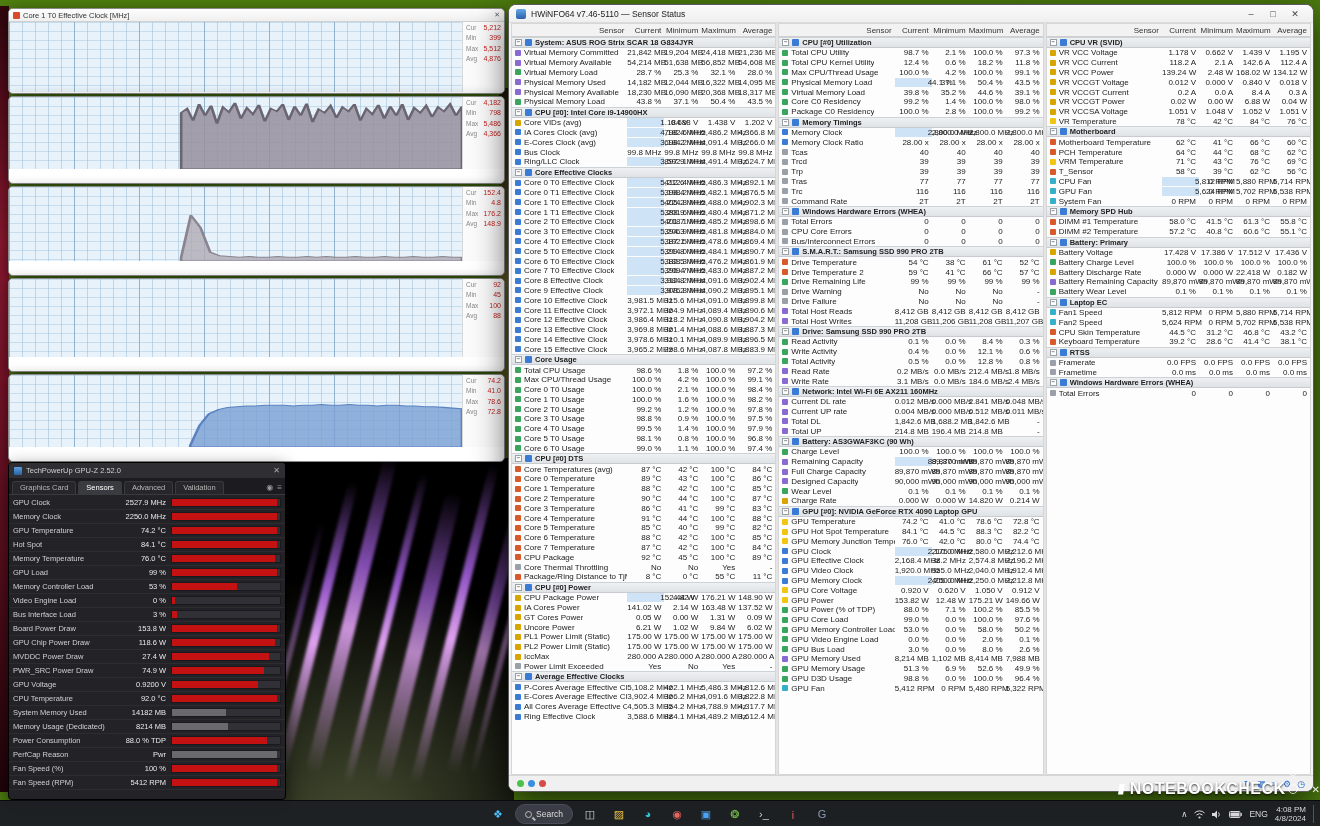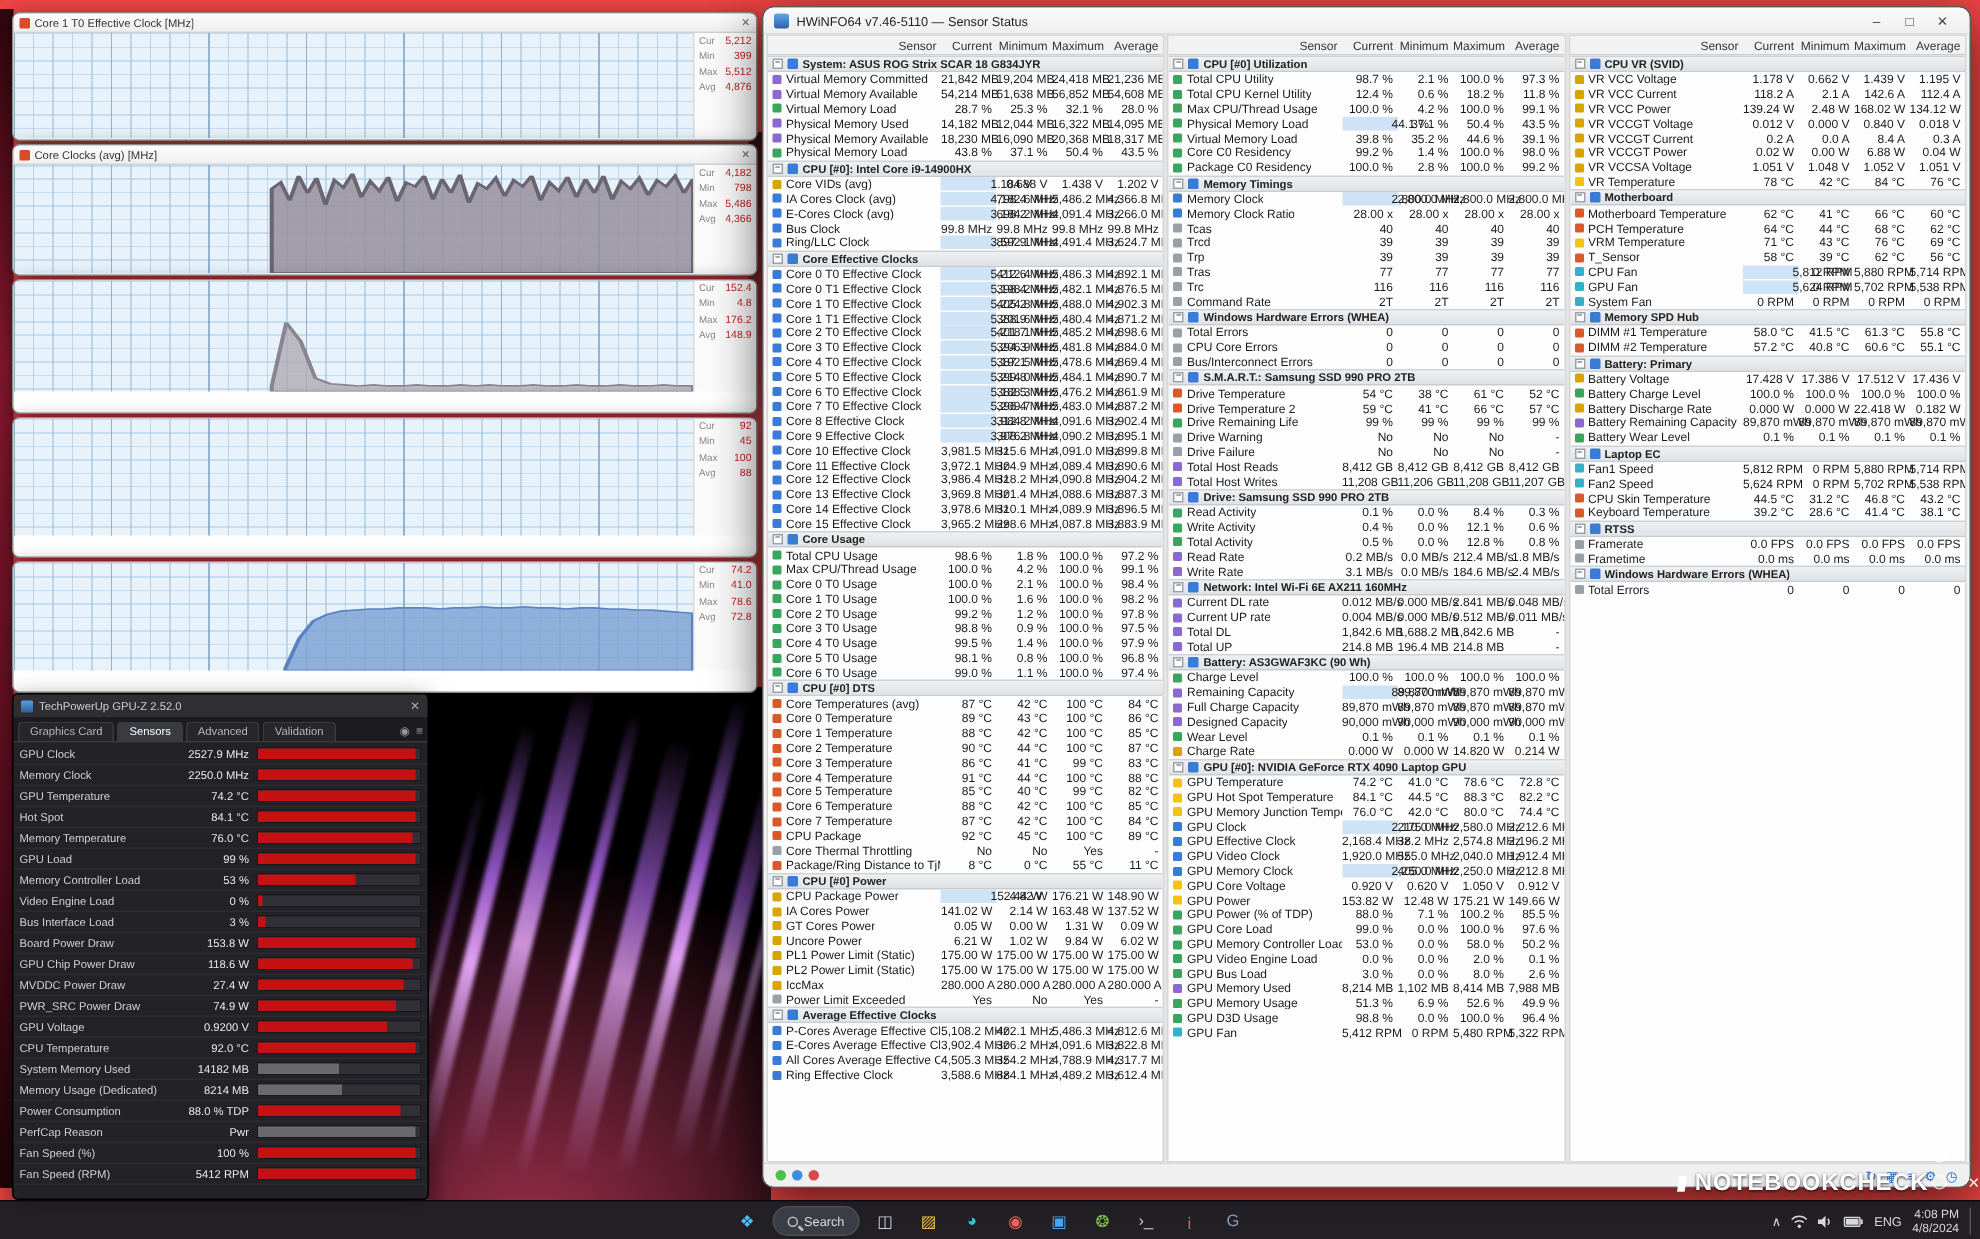--- a/index.html
+++ b/index.html
@@ -1,17 +1,17 @@
 <!DOCTYPE html>
 <html><head>
 <meta charset="utf-8">
 <style>
   html,body{margin:0;padding:0;background:#050507;}
   *{box-sizing:border-box;}
-  .desktop{position:relative;width:1320px;height:826px;overflow:hidden;background:#ef4444;font-family:"Liberation Sans",sans-serif;}
+  .desktop{position:relative;width:1320px;height:826px;overflow:hidden;background:#4d7c0f;font-family:"Liberation Sans",sans-serif;}
 
   
   .glow{position:absolute;z-index:1;}
   .glow-left{left:0;top:6px;width:9px;height:786px;background:linear-gradient(180deg,#30060d,#8a1830 30%,#5a0e1e 70%,#200409);}
   .glow-mid{left:499px;top:88px;width:12px;height:372px;background:linear-gradient(180deg,rgba(26,4,8,.8),rgba(178,72,94,.35),rgba(122,20,38,.25));}
   .wall{position:absolute;left:282px;top:458px;width:232px;height:342px;z-index:1;overflow:hidden;background:radial-gradient(circle at 30% 110%,rgba(62,22,92,.45),#000 65%);}
   .wall i{position:absolute;display:block;border-radius:12px;filter:blur(1.5px);transform:rotate(14deg);background:linear-gradient(180deg,rgba(160,90,220,0) 0%,rgba(170,100,230,.85) 35%,rgba(232,168,250,.95) 55%,rgba(150,80,210,0) 100%);}
   .s1{left:30px;top:20px;width:10px;height:300px;}
   .s2{left:63px;top:-10px;width:14px;height:330px;opacity:.9;}
   .s3{left:100px;top:10px;width:8px;height:320px;}
@@ -142,25 +142,20 @@
               <span class="gsv">5,512</span>
             </div>
             <div class="gsrow">
               <span class="gsl">Avg</span>
               <span class="gsv">4,876</span>
             </div>
           </div>
         </div>
       </div>
       <div class="gwin" style="top: 96px; height: 88px;">
-        <div class="gtitle">
-          <span class="gico"></span>
-          <span class="gtxt">Core Clocks (avg) [MHz]</span>
-          <span class="gclose">✕</span>
-        </div>
         <div class="gbody">
           <div class="gplot">
             <svg viewBox="0 0 100 40" preserveAspectRatio="none">
               <polygon points="38,40 38.00,8.80 39.32,6.40 40.64,13.20 41.96,4.00 43.28,10.40 44.60,4.80 45.91,14.80 47.23,5.60 48.55,8.40 49.87,3.20 51.19,12.00 52.51,6.00 53.83,9.60 55.15,4.40 56.47,13.60 57.79,6.40 59.11,8.00 60.43,4.00 61.74,12.80 63.06,5.20 64.38,10.40 65.70,3.60 67.02,14.00 68.34,6.80 69.66,8.80 70.98,4.80 72.30,11.60 73.62,5.60 74.94,8.00 76.26,4.00 77.57,13.20 78.89,6.40 80.21,9.60 81.53,4.40 82.85,12.00 84.17,5.20 85.49,10.40 86.81,4.00 88.13,12.80 89.45,6.00 90.77,8.80 92.09,4.80 93.40,11.20 94.72,5.60 96.04,8.00 97.36,4.00 98.68,10.40 100.00,5.20 100,40" fill="rgba(150,143,158,0.85)" stroke="#6a6570" stroke-width="0.6"></polygon>
             </svg>
           </div>
           <div class="gstats">
             <div class="gsrow">
               <span class="gsl">Cur</span>
               <span class="gsv">4,182</span>

